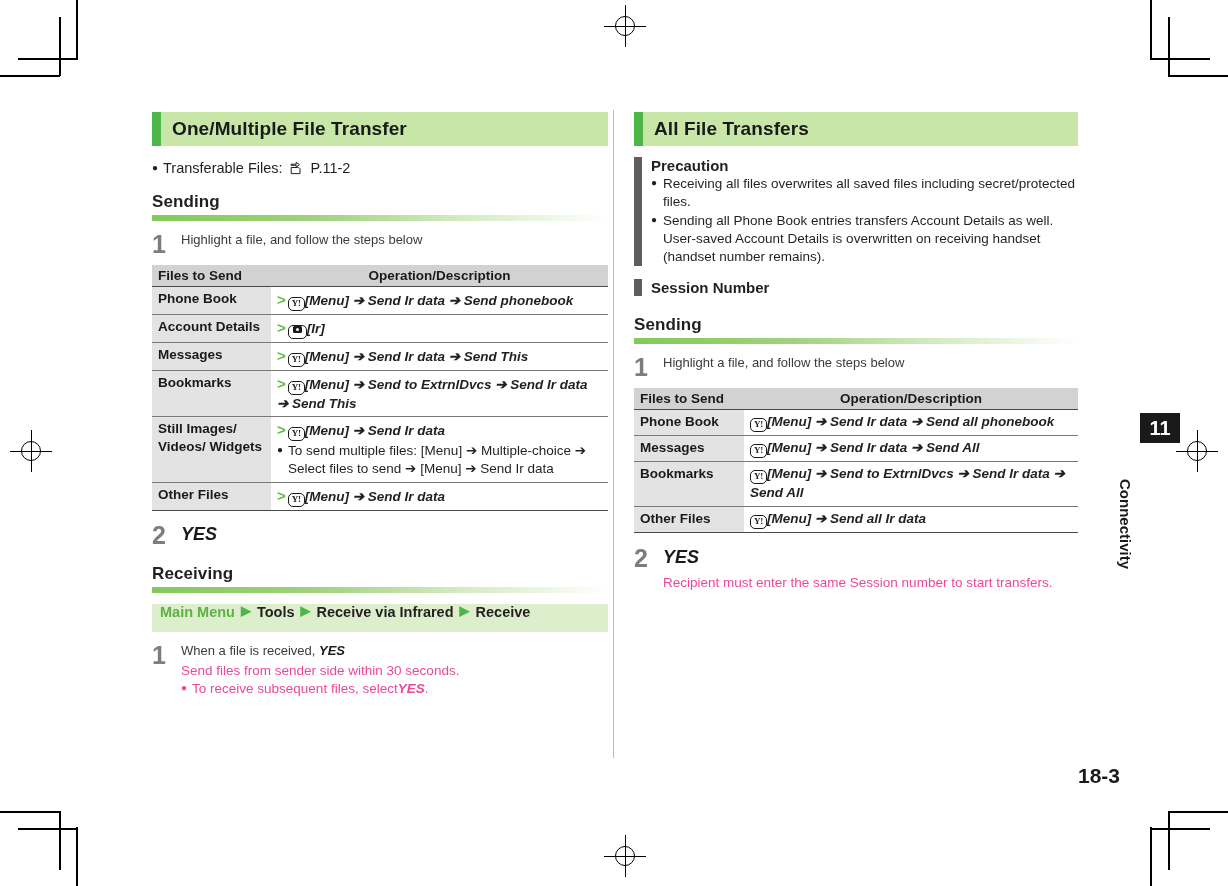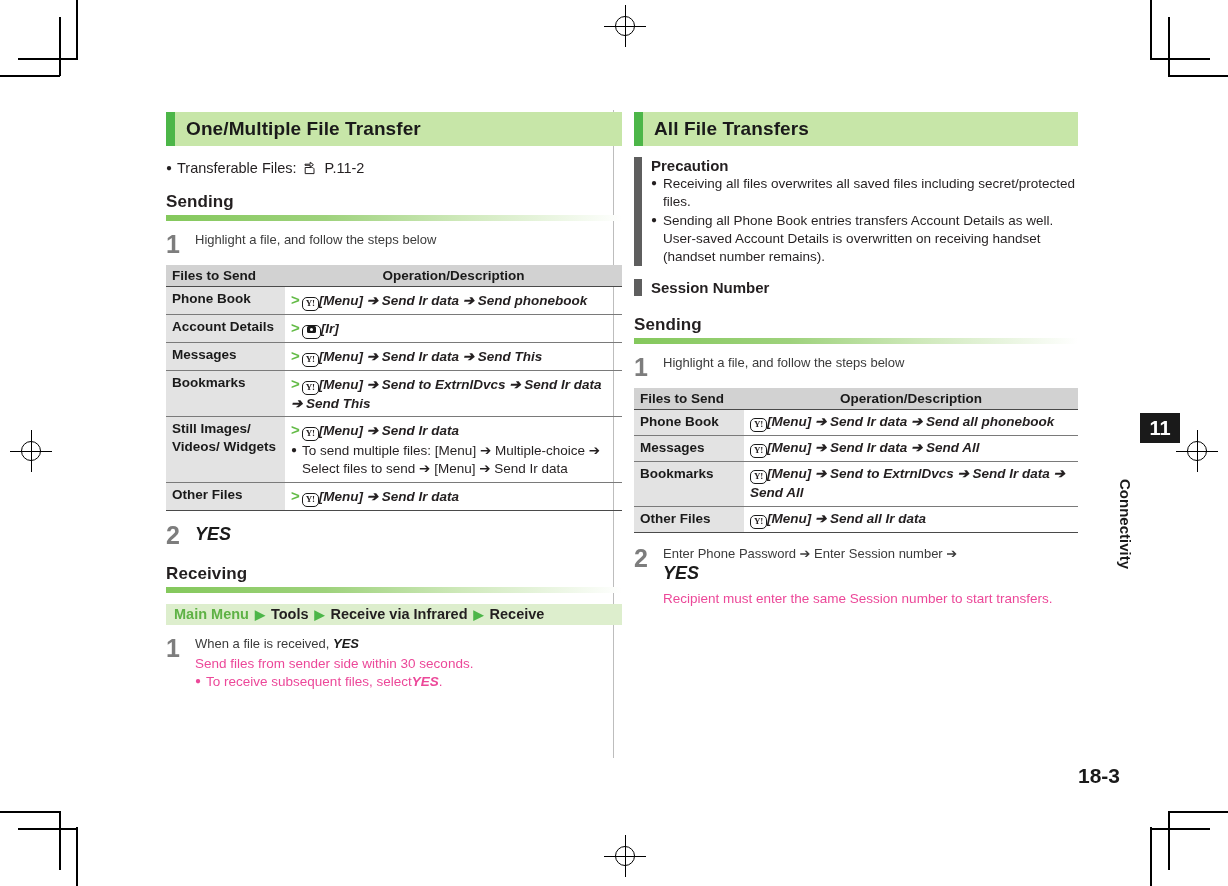--- a/index.html
+++ b/index.html
@@ -18,21 +18,21 @@
   .mark{position:absolute;background:#000;}
   .hline{height:1.5px;}
   .vline{width:1.5px;}
   .reg{position:absolute;width:42px;height:42px;}
   .reg .circ{position:absolute;left:11px;top:11px;width:20px;height:20px;border:1px solid #000;border-radius:50%;box-sizing:border-box;}
   .reg .rh{position:absolute;left:0;top:20.5px;width:42px;height:1px;background:#000;}
   .reg .rv{position:absolute;left:20.5px;top:0;width:1px;height:42px;background:#000;}
 
   
   .col{position:absolute;top:112px;}
-  .col-left{left:166px;width:456px;}
+  .col-left{left:152px;width:456px;}
   .col-right{left:634px;width:444px;}
 
   .col-divider{position:absolute;left:613px;top:110px;width:1px;height:648px;background:#bdbdbd;}
 
   
   .sec-head{
     display:flex;align-items:stretch;
     background:#c7e6a8;
     height:34px;
   }
@@ -104,21 +104,21 @@
   .note .sidebar{width:8px;flex:0 0 8px;background:#5e5e5e;}
   .note .content{padding-left:9px;flex:1;}
   .note .ntitle{font-size:15px;font-weight:bold;}
   .note ul{margin:0;padding:0;list-style:none;}
   .note li{font-size:13.5px;line-height:1.34;display:flex;gap:6px;align-items:baseline;margin-top:1px;}
   .note li .dot{font-size:10px;position:relative;top:-2px;}
   .note p{margin:0;font-size:13.5px;line-height:1.34;}
 
   
   .navbar{
-    background:#ddeecd;height:21px;display:flex;align-items:center;
+    background:#ddeecd;height:28px;display:flex;align-items:flex-start;
     padding:0 8px;margin-top:11px;font-size:14.5px;font-weight:bold;gap:6px;
   }
   .navbar .first{color:#5eb245;}
   .navbar .tri{color:#4cb648;font-size:13px;line-height:1;}
 
   
   .chap-tab{
     position:absolute;left:1140px;top:413px;width:40px;height:30px;
     background:#1a1a1a;color:#fff;font-size:20px;font-weight:bold;
     display:flex;align-items:center;justify-content:center;
@@ -378,21 +378,20 @@
           <td>
             <span class="key key-y">Y!</span><span class="bold-it">[Menu] ➔ Send all Ir data</span>
           </td>
         </tr>
       </tbody>
     </table>
 
     <div class="step" style="margin-top:13px;">
       <div class="num">2</div>
       <div class="body">
-        <div class="head">Enter Phone Password ➔ Enter Session number ➔</div>
         <div class="head bold-it" style="color:#1a1a1a;font-size:18px;">YES</div>
         <div class="sub" style="margin-top:6px;">Recipient must enter the same Session number to start transfers.</div>
       </div>
     </div>
 
   </div>
 
   <div class="chap-tab">11</div>
   <div class="chap-label">Connectivity</div>
   <div class="pagenum">18-3</div>

